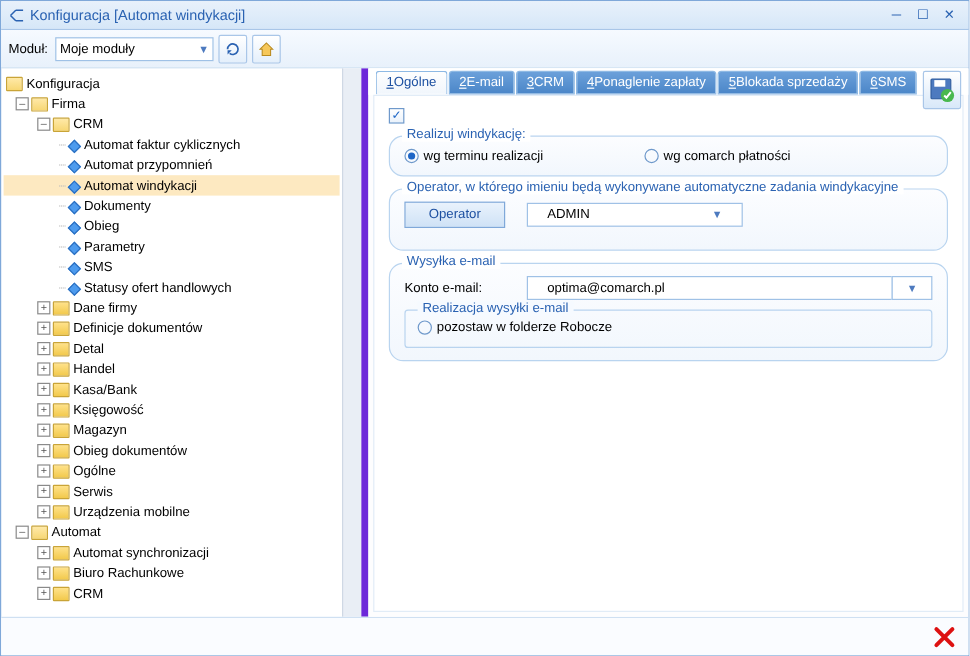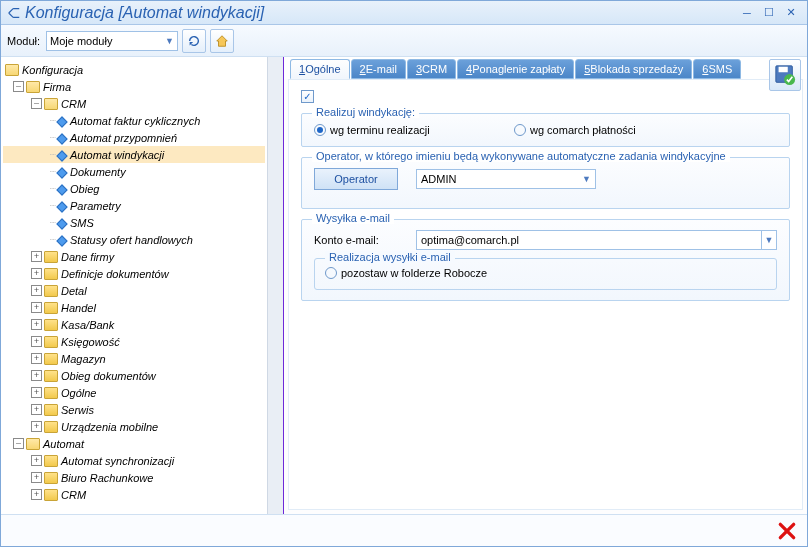--- a/index.html
+++ b/index.html
@@ -1,29 +1,29 @@
 <!DOCTYPE html>
 <html><head>
 <meta charset="utf-8">
 <style>
   * { box-sizing: border-box; font-family: "Segoe UI", Tahoma, sans-serif; font-size: 11px; }
   body { margin:0; padding:0; background:#fff; }
   .window { width:808px; height:547px; border:1px solid #7fa8d9; display:flex; flex-direction:column; background:#fff; }
   .titlebar { height:24px; background:linear-gradient(#e8f1fb,#d6e7f8); display:flex; align-items:center; padding:0 6px; border-bottom:1px solid #a9c6e8; }
   .titlebar .ticon { width:14px; height:14px; margin-right:4px; }
-  .titlebar .title { color:#2a62b2; font-size:16px;font-style:italic; }
+  .titlebar .title { color:#2a62b2; font-size:12px; }
   .titlebar .spacer { flex:1; }
   .winbtn { width:20px; height:16px; display:flex; align-items:center; justify-content:center; margin-left:2px; color:#2a62b2; border:1px solid transparent; }
   .toolbar { height:32px; border-bottom:1px solid #cfe0f2; display:flex; align-items:center; padding:2px 6px; background:linear-gradient(#f6faff,#e8f1fb); }
   .toolbar .lbl { margin-right:6px; }
   .combo { width:132px; height:20px; border:1px solid #9fc1e6; background:#fff; display:flex; align-items:center; padding:0 3px; }
   .combo .arrow{margin-left:auto;color:#4d7abf;font-size:9px;}
   .iconbtn { width:24px; height:24px; margin-left:4px; border:1px solid #a9c6e8; background:linear-gradient(#fff,#e4effb); display:flex; align-items:center;justify-content:center; border-radius:2px;}
   .content { flex:1; display:flex; min-height:0; }
-  .leftpane { width:283px; border-right:1px solid #6d28d9; display:flex; flex-direction:column;font-style:italic; }
+  .leftpane { width:306px; border-right:6px solid #6d28d9; display:flex; flex-direction:column; }
   .tree { flex:1; overflow:auto; padding:4px 2px 4px 2px; }
   .node { display:flex; align-items:center; height:17px; white-space:nowrap; }
   .node .exp { width:11px; height:11px; border:1px solid #8a8a8a; margin-right:2px; font-size:9px; line-height:9px; text-align:center; background:#fff; color:#555; }
   .node .dots { color:#bbb; margin-right:2px; font-size:10px; letter-spacing:-1px;}
   .node .ficon { width:14px; height:12px; margin-right:3px; display:inline-flex;}
   .folder-closed{ background:linear-gradient(#ffe28a,#f2c94c); border:1px solid #c9a437; border-radius:1px;}
   .folder-open{ background:linear-gradient(#ffe9a8,#f7d774); border:1px solid #c9a437; border-radius:1px; position:relative;}
   .diamond{ width:8px;height:8px; background:#4d9bee; transform:rotate(45deg); margin:2px 4px 0 2px; border:1px solid #2b6fc0;}
   .node .lbl{ color:#000;}
   .node.sel{ background:#fde9c1; }
@@ -37,27 +37,27 @@
   .tab .ul{text-decoration:underline;}
   .bigbtn { position:absolute; top:2px; right:6px; width:32px; height:32px; border:1px solid #a9c6e8; background:linear-gradient(#fff,#d8e8f9); display:flex; align-items:center;justify-content:center; border-radius:2px;}
   .panelbody{ flex:1; border:1px solid #e1ecf7; margin:0 4px 4px 4px; padding:10px 12px; overflow:hidden; background:#fff;}
   .chkrow{ display:flex; align-items:center; margin-bottom:10px;}
   .chk{ width:13px;height:13px;border:1px solid #6f99cb; background:linear-gradient(#fff,#eaf2fb); margin-right:5px; display:flex;align-items:center;justify-content:center; color:#1e66c7; font-size:10px; line-height:10px;}
   .row{ display:flex; align-items:center; margin-bottom:8px;}
   .numinput{ width:64px; height:20px; border:1px solid #9fc1e6; text-align:right; padding:0 14px 0 4px; position:relative; margin-left:30px;}
   .spin{ position:absolute; right:0; top:0; bottom:0; width:12px; border-left:1px solid #9fc1e6; display:flex; flex-direction:column;}
   .spin div{flex:1; display:flex;align-items:center;justify-content:center;font-size:7px;color:#4d7abf;}
   .spin div:first-child{border-bottom:1px solid #9fc1e6;}
-  .groupbox{ border:1px solid #b9d4ef; border-radius:2px; margin:10px 0 4px 0; padding:10px 12px 10px 12px; position:relative; background:linear-gradient(#fcfdff,#f2f7fd);}
+  .groupbox{ border:1px solid #b9d4ef; border-radius:12px; margin:10px 0 4px 0; padding:10px 12px 10px 12px; position:relative; background:linear-gradient(#fcfdff,#f2f7fd);}
   .groupbox .legend{ position:absolute; top:-8px; left:10px; background:#fff; padding:0 4px; color:#2a62b2;}
   .radiorow{ display:flex; align-items:center; }
   .radio{ width:12px;height:12px; border:1px solid #6f99cb; border-radius:50%; margin-right:4px; display:flex;align-items:center;justify-content:center;}
   .radio .dot{width:6px;height:6px;border-radius:50%;background:#1e66c7;}
   .opbtn{ width:84px;height:22px; border:1px solid #7fa8d9; background:linear-gradient(#e9f2fc,#cfe2f6); color:#1d50a1; display:flex;align-items:center;justify-content:center; margin-right:18px;}
-  .txtinput{ height:20px; border:1px solid #9fc1e6; padding:0 4px; display:flex; align-items:center; background:#fff;}
+  .txtinput{ height:20px; border:1px solid #9fc1e6; padding:0 16px; display:flex; align-items:center; background:#fff;}
   .txtinput.sel{ width:180px;}
   .txtinput .arrow{margin-left:auto;color:#4d7abf;font-size:9px;}
   .pw{letter-spacing:1px;}
   .innerbox{ border:1px solid #b9d4ef; border-radius:3px; margin-top:8px; padding:8px 10px 10px 10px; position:relative;}
   .innerbox .legend{ position:absolute; top:-8px; left:10px; background:#f6faff; padding:0 4px; color:#2a62b2;}
   .footer{ height:32px; border-top:1px solid #cfe0f2; display:flex; align-items:center; justify-content:flex-end; padding:0 8px; background:#fafcff;}
   .closebtn{ width:24px;height:24px; display:flex;align-items:center;justify-content:center;}
   .closebtn svg{width:20px;height:20px;}
   .treewrap{display:flex; flex:1; min-height:0;}
 </style>

